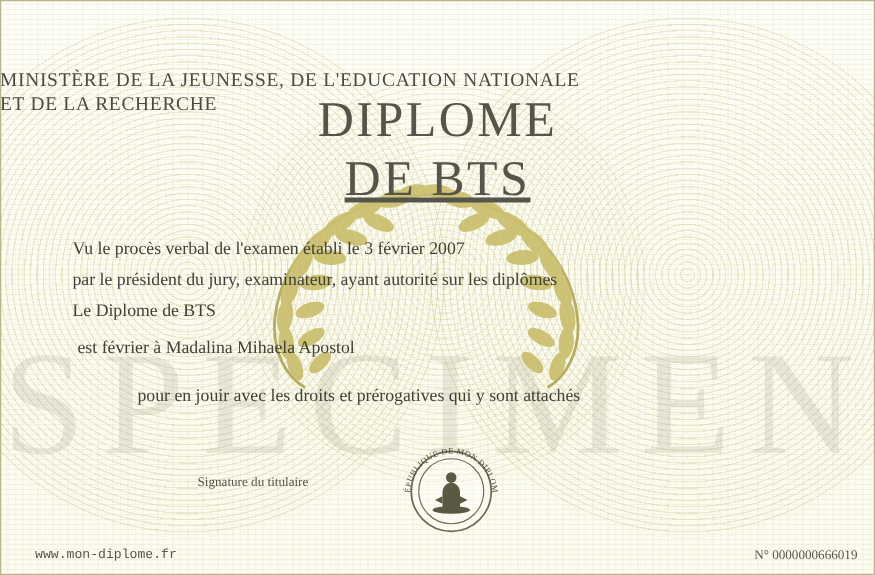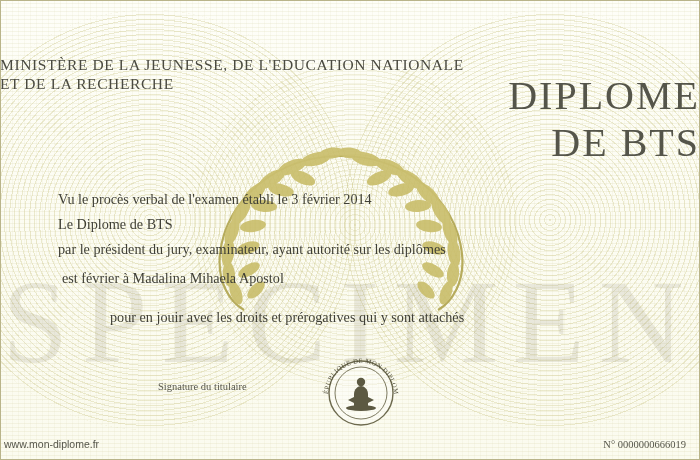--- a/index.html
+++ b/index.html
@@ -108,28 +108,28 @@
     font-size: 15.5px;
     letter-spacing: 0.6px;
     color: #4a4a40;
   }
 
   .title {
     position: absolute;
     top: 72px;
     left: 0;
     right: 0;
-    text-align: right;
+    text-align: center;
     font-size: 40px;
     letter-spacing: 2px;
     color: #55554a;
     line-height: 1.18;
     font-family: "Liberation Serif", serif;
   }
-  .title .l2 { display: block; }
+  .title .l2 { display: block; text-decoration: underline; }
 
   
   .body-block {
     position: absolute;
     left: 58px;
     top: 188px;
     width: 590px;
     font-size: 14.2px;
     line-height: 1.62;
     color: #3f3f36;
@@ -174,25 +174,25 @@
     position: absolute;
     left: 318px;
     top: 350px;
     width: 86px;
     height: 86px;
   }
 
   
   .footer-left {
     position: absolute;
-    left: 4px;
+    left: 28px;
     bottom: 10px;
     font-size: 10.5px;
     color: #55554a;
-    font-family: Liberation Sans, sans-serif;
+    font-family: Liberation Mono, monospace;
   }
   .footer-right {
     position: absolute;
     right: 14px;
     bottom: 10px;
     font-size: 10.5px;
     color: #55554a;
   }
 </style>
 </head>
@@ -258,23 +258,23 @@
     <div class="line">MINISTÈRE DE LA JEUNESSE, DE L'EDUCATION NATIONALE</div>
     <div class="line">ET DE LA RECHERCHE</div>
   </div>
 
   <div class="title">
     <span>DIPLOME</span>
     <span class="l2">DE BTS</span>
   </div>
 
   <div class="body-block">
-    <div class="p">Vu le procès verbal de l'examen établi le 3 février 2014</div>
+    <div class="p">Vu le procès verbal de l'examen établi le 3 février 2007</div>
+    <div class="p">par le président du jury, examinateur, ayant autorité sur les diplômes</div>
     <div class="p">Le Diplome de BTS</div>
-    <div class="p">par le président du jury, examinateur, ayant autorité sur les diplômes</div>
   </div>
 
   <div class="conferred">
     <span>est février à </span><span class="name">Madalina Mihaela Apostol</span>
   </div>
 
   <div class="purpose">pour en jouir avec les droits et prérogatives qui y sont attachés</div>
 
   <div class="sig-left">Signature du titulaire</div>
 

